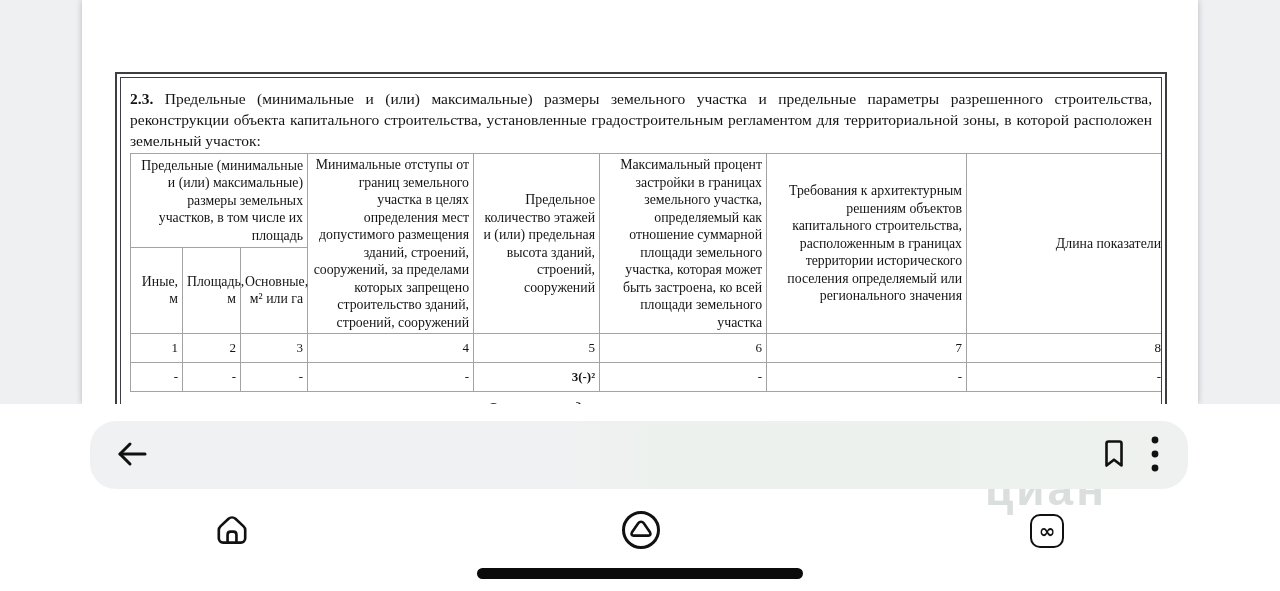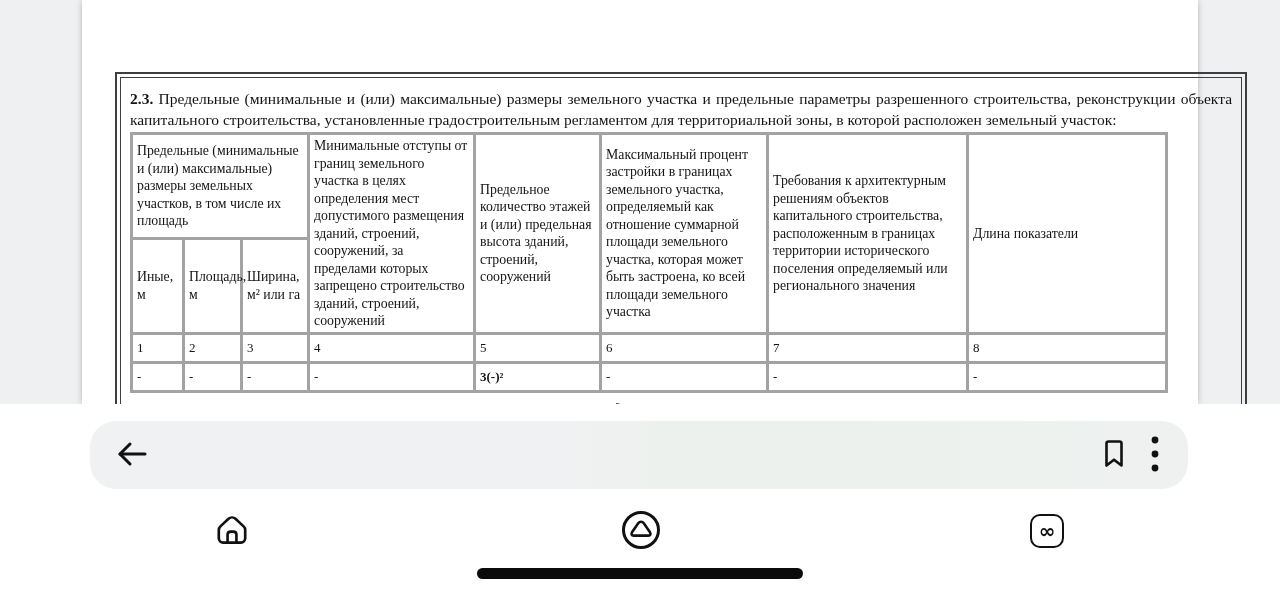--- a/index.html
+++ b/index.html
@@ -6,32 +6,32 @@
   html,body { width:1280px; height:591px; background:#ffffff; overflow:hidden;
               font-family:"Liberation Sans", sans-serif; }
   .screen { position:relative; width:1280px; height:591px; background:#ffffff; overflow:hidden; }
 
   
   .content-area { position:absolute; left:0; top:0; width:1280px; height:404px;
                   background:#eff0f2; overflow:hidden; }
   .page { position:absolute; left:82px; top:0; width:1116px; height:404px;
           background:#ffffff; box-shadow:0 0 6px rgba(40,40,50,.28); }
 
-  .doc-box { position:absolute; left:33px; top:72px; width:1132px; height:334px;
+  .doc-box { position:absolute; left:33px; top:72px; width:1052px; height:334px;
              border:2px solid #3e3e42; border-bottom:none; padding:3px 3px 0 3px; }
   .doc-inner { width:100%; height:100%; border:1px solid #3e3e42; border-bottom:none;
                padding:10px 9px 0 9px; overflow:hidden; }
 
   .doc-text { font-family:"Liberation Serif","DejaVu Serif",serif; color:#141414; }
   .intro { font-size:15.5px; line-height:21px; text-align:justify; text-align-last:left; }
   .intro .num { font-weight:bold; }
 
   table.params { border-collapse:collapse; table-layout:fixed; width:1035px; margin-top:2px;
                  font-family:"Liberation Serif","DejaVu Serif",serif; color:#141414; }
-  table.params td { border:3px solid #a3a3a3; text-align:left; vertical-align:middle;
+  table.params td { border:1px solid #a3a3a3; text-align:right; vertical-align:middle;
                     padding:2px 4px; font-size:13.8px; line-height:17.5px;margin-top:36px; }
   tr.hdr1 td { height:74px; }
   tr.hdr2 td { height:85px; }
   tr.nums td { height:29px; font-size:13px; }
   tr.vals td { height:29px; font-size:13px; }
   td.val-bold { font-weight:bold; }
 
   .section-title { margin-top:7px; text-align:center; font-weight:bold; font-style:italic;
                    font-size:15.5px; font-family:"Liberation Serif","DejaVu Serif",serif; color:#141414; }
 
@@ -95,21 +95,21 @@
               <td colspan="3">Предельные (минимальные и (или) максимальные) размеры земельных участков, в том числе их площадь</td>
               <td rowspan="2">Минимальные отступы от границ земельного участка в целях определения мест допустимого размещения зданий, строений, сооружений, за пределами которых запрещено строительство зданий, строений, сооружений</td>
               <td rowspan="2">Предельное количество этажей и (или) предельная высота зданий, строений, сооружений</td>
               <td rowspan="2">Максимальный процент застройки в границах земельного участка, определяемый как отношение суммарной площади земельного участка, которая может быть застроена, ко всей площади земельного участка</td>
               <td rowspan="2">Требования к архитектурным решениям объектов капитального строительства, расположенным в границах территории исторического поселения определяемый или регионального значения</td>
               <td rowspan="2">Длина показатели</td>
             </tr>
             <tr class="hdr2">
               <td>Иные, м</td>
               <td>Площадь, м</td>
-              <td>Ширина, м² или га</td>
+              <td>Основные, м² или га</td>
             </tr>
             <tr class="nums">
               <td>1</td>
               <td>2</td>
               <td>3</td>
               <td>4</td>
               <td>5</td>
               <td>6</td>
               <td>7</td>
               <td>8</td>
@@ -129,20 +129,21 @@
 
           <div class="section-title">Основные виды разрешенного использования</div>
 
         </div>
       </div>
     </div>
   </div>
 
   <div class="chrome">
 
+    <div class="watermark">циан</div>
 
     <div class="toolbar">
       <button class="icon-btn back-btn">
         <span>
           <svg width="34" height="30" viewBox="0 0 34 30">
             <g fill="none" stroke="#111" stroke-width="3" stroke-linecap="round" stroke-linejoin="round">
               <line x1="30" y1="15" x2="5" y2="15"></line>
               <polyline points="15,5 5,15 15,25"></polyline>
             </g>
           </svg>

